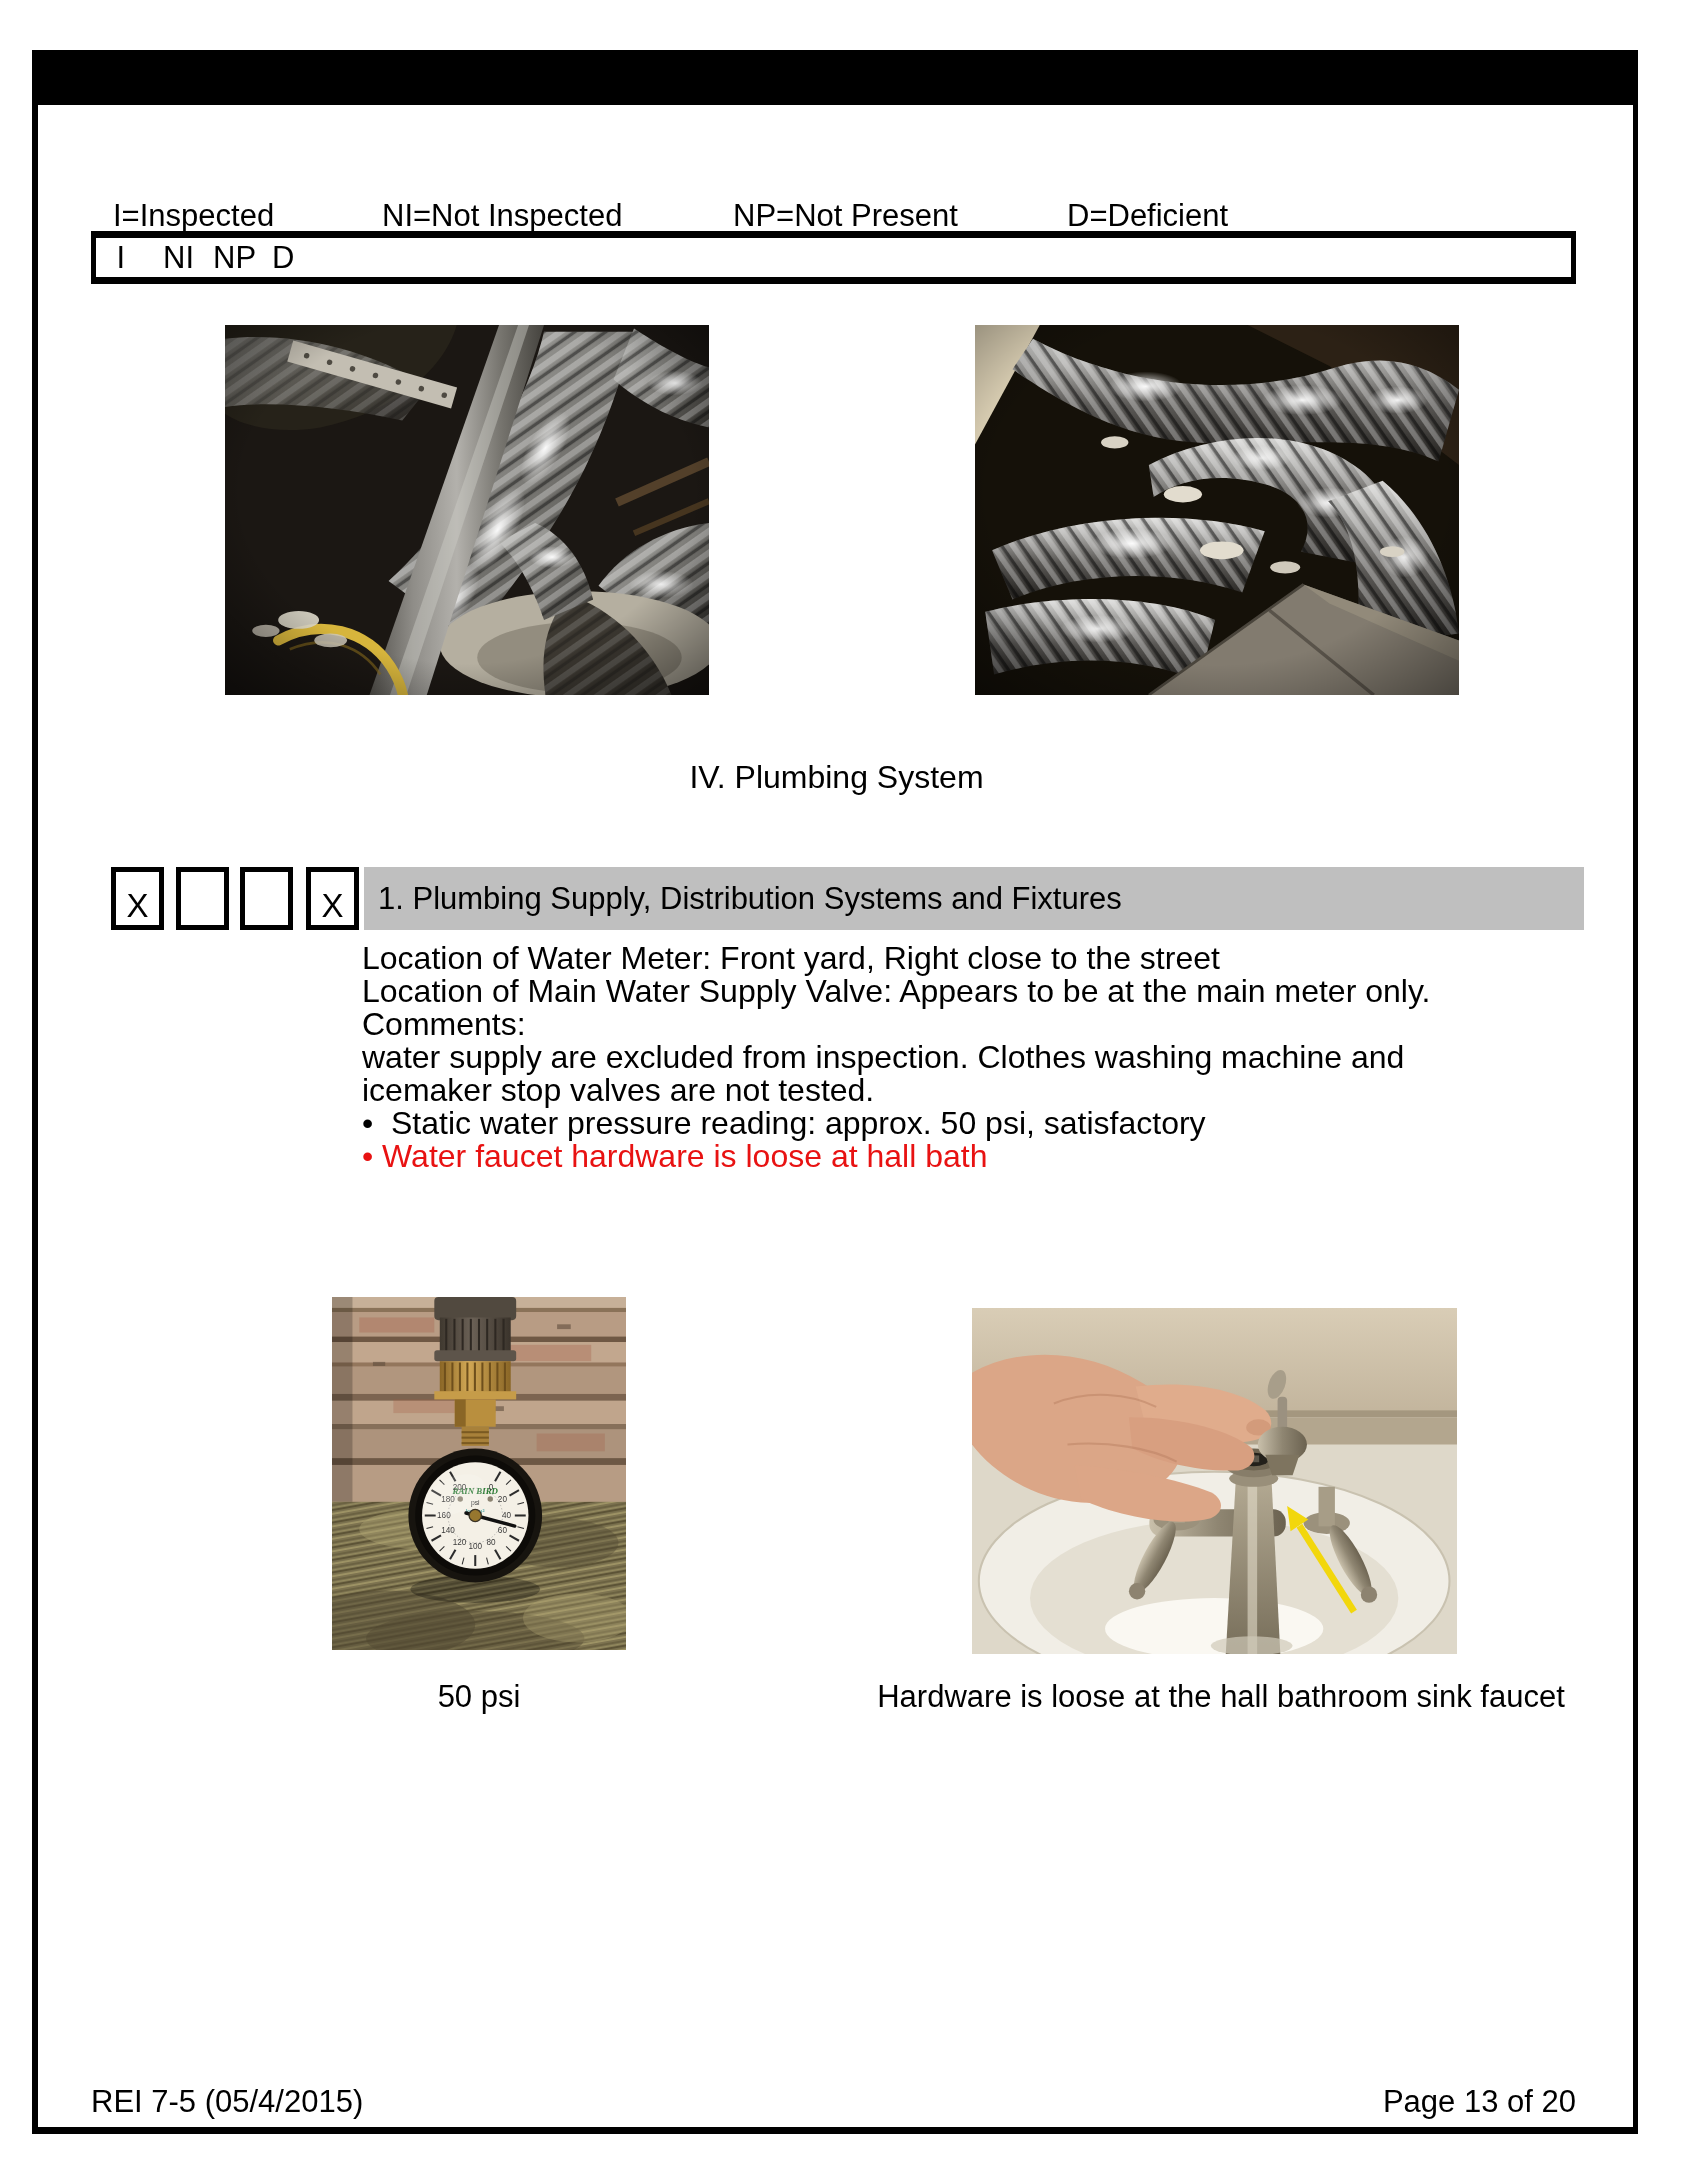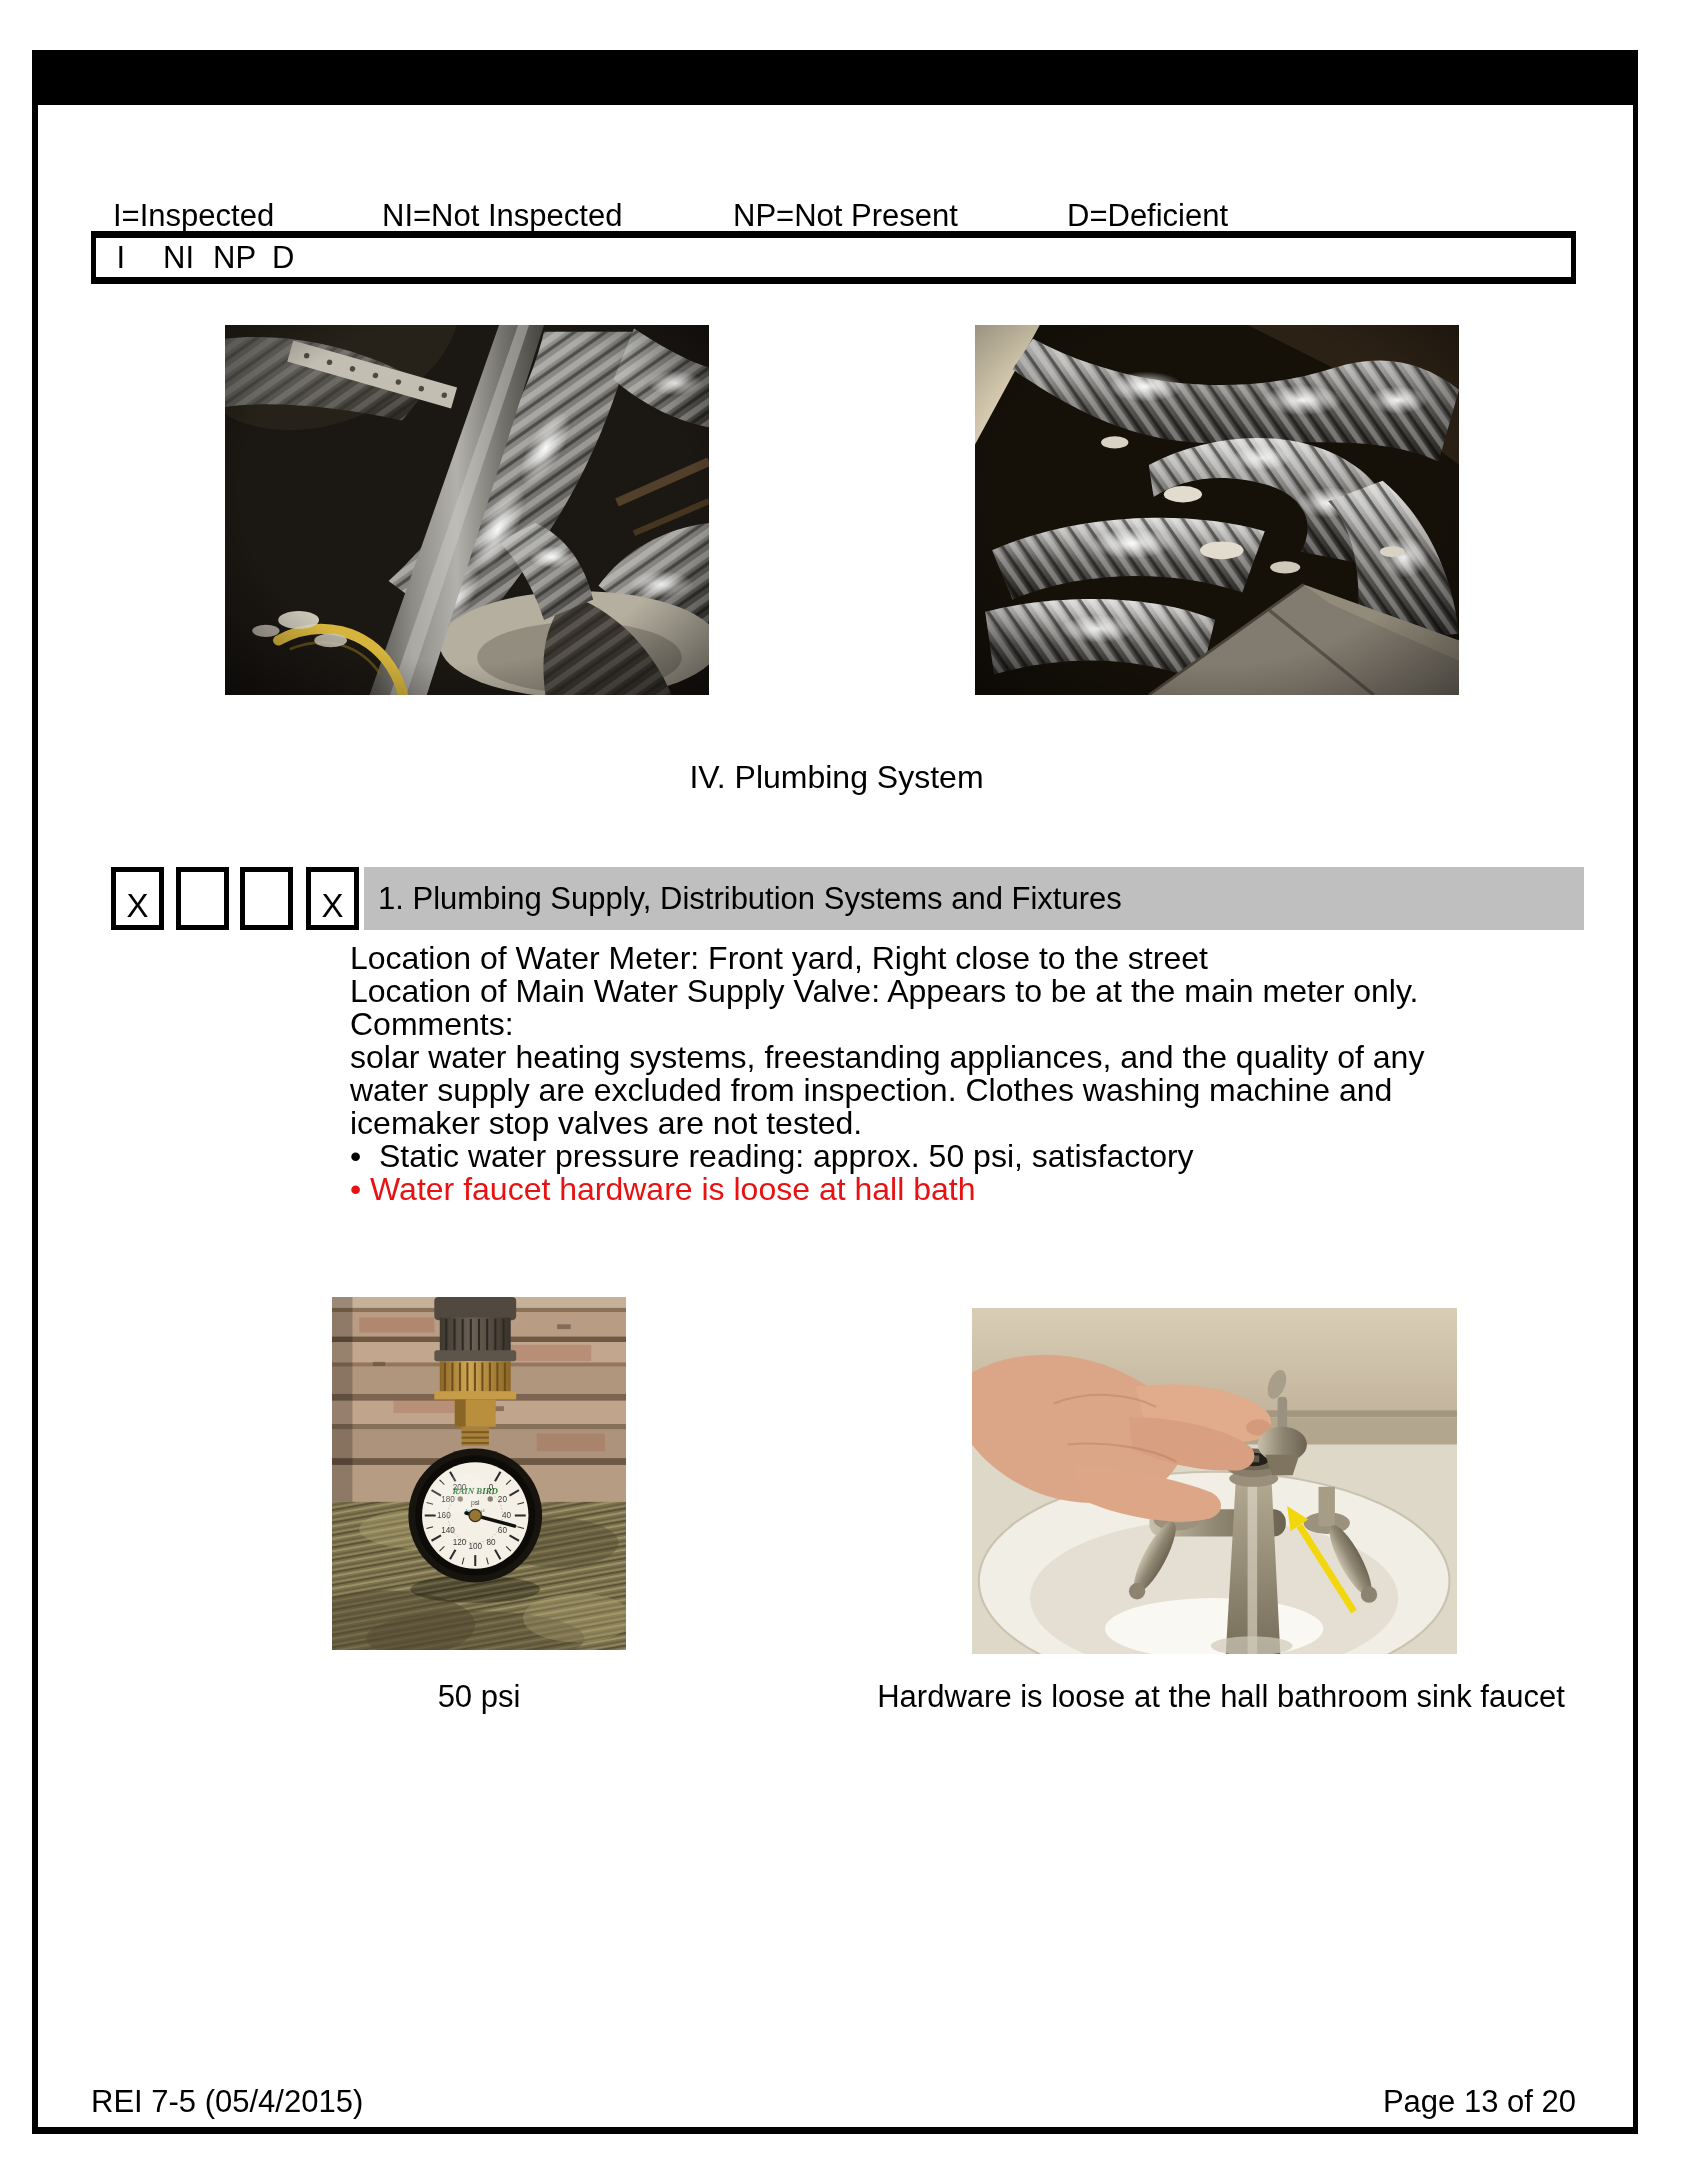--- a/index.html
+++ b/index.html
@@ -50,21 +50,21 @@
   .checkbox:nth-child(2){left:176px;}
   .checkbox:nth-child(3){left:240px;}
   .checkbox:nth-child(4){left:306px;}
   .checkbox .mark{font-size:33px;line-height:1;padding-bottom:2.7px;}
   
   .section-bar{
     position:absolute;left:364px;top:867px;width:1220px;height:63px;background:#bfbfbf;
     display:flex;align-items:center;box-sizing:border-box;padding-left:14px;font-size:31px;
   }
   
-  .body-text{position:absolute;left:350px;top:942px;width:1282px;font-size:32px;}
+  .body-text{position:absolute;left:362px;top:942px;width:1282px;font-size:32px;}
   .body-line{height:33px;line-height:33px;white-space:pre;}
   
   .caption{position:absolute;top:1679px;height:35px;font-size:31px;text-align:center;}
   #caption-gauge{left:332px;width:294px;}
   #caption-faucet{left:771px;width:900px;}
   
   .footer{
     position:absolute;left:91px;top:2084px;width:1485px;display:flex;
     justify-content:space-between;font-size:31px;
   }
@@ -238,21 +238,20 @@
 
 <div class="section-bar">
   <span>1. Plumbing Supply, Distribution Systems and Fixtures</span>
 </div>
 
 <div class="body-text">
 
 <div class="body-line">Location of Water Meter: Front yard, Right close to the street</div>
     <div class="body-line">Location of Main Water Supply Valve: Appears to be at the main meter only.</div>
     <div class="body-line">Comments:</div>
-    <div class="body-line">solar water heating systems, freestanding appliances, and the quality of any</div>
     <div class="body-line">water supply are excluded from inspection. Clothes washing machine and</div>
     <div class="body-line">icemaker stop valves are not tested.</div>
     <div class="body-line">•  Static water pressure reading: approx. 50 psi, satisfactory</div>
     <div class="body-line" style="color: rgb(232, 18, 18);">• Water faucet hardware is loose at hall bath</div>
   </div>
 
 <div class="photo" id="photo-gauge">
 <svg viewBox="0 0 431 517" preserveAspectRatio="none">
   <defs>
     <linearGradient id="p3brass" x1="0" y1="0" x2="1" y2="0">

